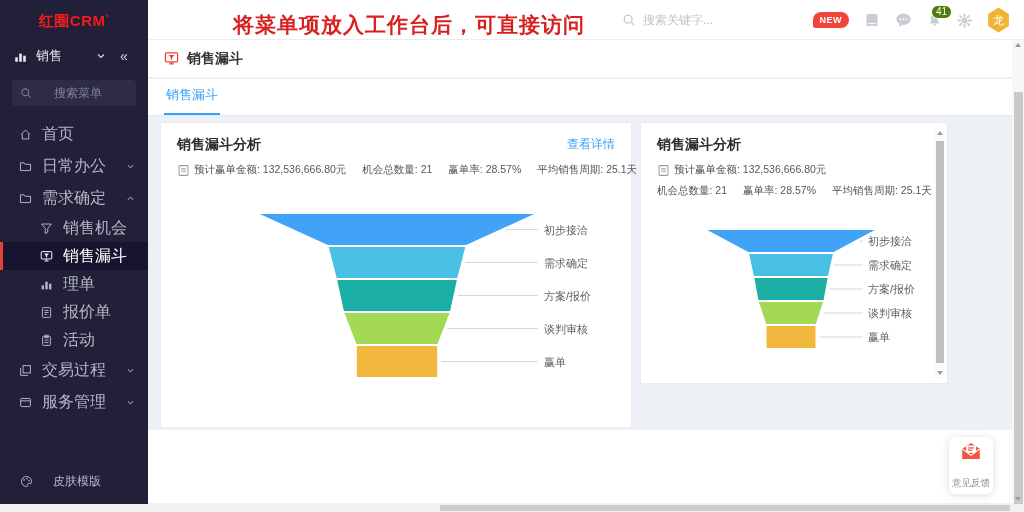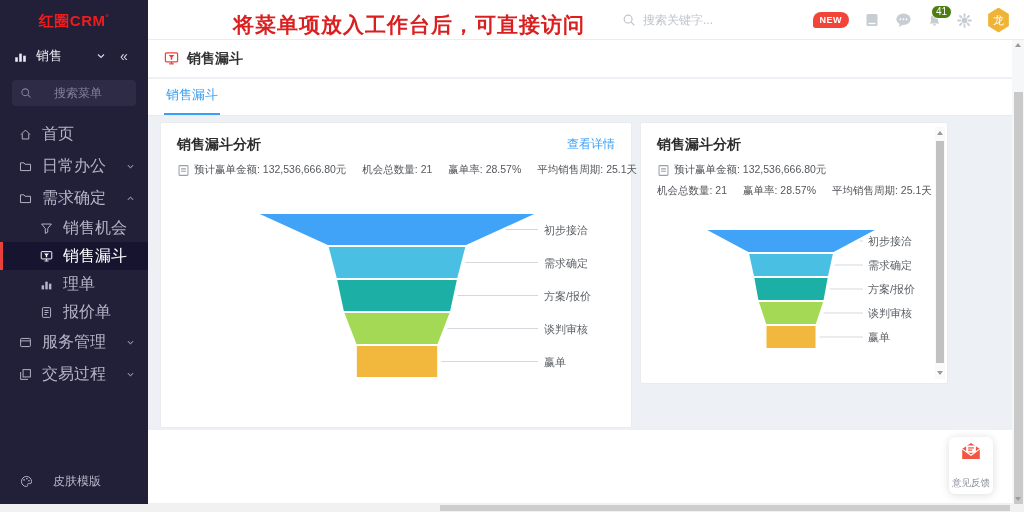--- a/index.html
+++ b/index.html
@@ -191,42 +191,52 @@
       </div>
       <div class="menu-item child">
         <span class="mi-icon">
           <svg width="13" height="13" viewBox="0 0 16 16">
             <rect x="3" y="2" width="10" height="12" rx="1" fill="none" stroke="currentColor" stroke-width="1.2"></rect>
             <path d="M5.5 5.5 h5 M5.5 8 h5 M5.5 10.5 h3" fill="none" stroke="currentColor" stroke-width="1.2"></path>
           </svg>
         </span>
         <span>报价单</span>
       </div>
+      <div class="menu-item child">
+        <span class="mi-icon">
+          <svg width="13" height="13" viewBox="0 0 16 16">
+            <rect x="3.2" y="3" width="9.6" height="11" rx="1" fill="none" stroke="currentColor" stroke-width="1.2"></rect>
+            <rect x="6" y="1.5" width="4" height="3" fill="none" stroke="currentColor" stroke-width="1.2"></rect>
+            <path d="M5.5 7.5 h5 M5.5 10.5 h5" fill="none" stroke="currentColor" stroke-width="1.2"></path>
+          </svg>
+        </span>
+        <span>活动</span>
+      </div>
       <div class="menu-item">
         <span class="mi-icon">
           <svg width="13" height="13" viewBox="0 0 16 16">
-            <rect x="2" y="3" width="12" height="10" rx="1" fill="none" stroke="currentColor" stroke-width="1.2"></rect>
-            <path d="M2 6 h12" fill="none" stroke="currentColor" stroke-width="1.2"></path>
-          </svg>
-        </span>
-        <span>服务管理</span>
+            <rect x="5" y="2" width="9" height="9" fill="none" stroke="currentColor" stroke-width="1.2"></rect>
+            <path d="M2 5 V14 H11" fill="none" stroke="currentColor" stroke-width="1.2"></path>
+          </svg>
+        </span>
+        <span>交易过程</span>
         <span class="chev">
           <svg width="9" height="9" viewBox="0 0 10 10" style="transform:rotate(0deg)">
             <path d="M2 3.5 L5 6.5 L8 3.5" fill="none" stroke="#8b8ca3" stroke-width="1.2"></path>
           </svg>
         </span>
       </div>
       <div class="menu-item">
         <span class="mi-icon">
           <svg width="13" height="13" viewBox="0 0 16 16">
-            <rect x="5" y="2" width="9" height="9" fill="none" stroke="currentColor" stroke-width="1.2"></rect>
-            <path d="M2 5 V14 H11" fill="none" stroke="currentColor" stroke-width="1.2"></path>
-          </svg>
-        </span>
-        <span>交易过程</span>
+            <rect x="2" y="3" width="12" height="10" rx="1" fill="none" stroke="currentColor" stroke-width="1.2"></rect>
+            <path d="M2 6 h12" fill="none" stroke="currentColor" stroke-width="1.2"></path>
+          </svg>
+        </span>
+        <span>服务管理</span>
         <span class="chev">
           <svg width="9" height="9" viewBox="0 0 10 10" style="transform:rotate(0deg)">
             <path d="M2 3.5 L5 6.5 L8 3.5" fill="none" stroke="#8b8ca3" stroke-width="1.2"></path>
           </svg>
         </span>
       </div>
     </nav>
 
   <div class="skin-row">
     <span>

